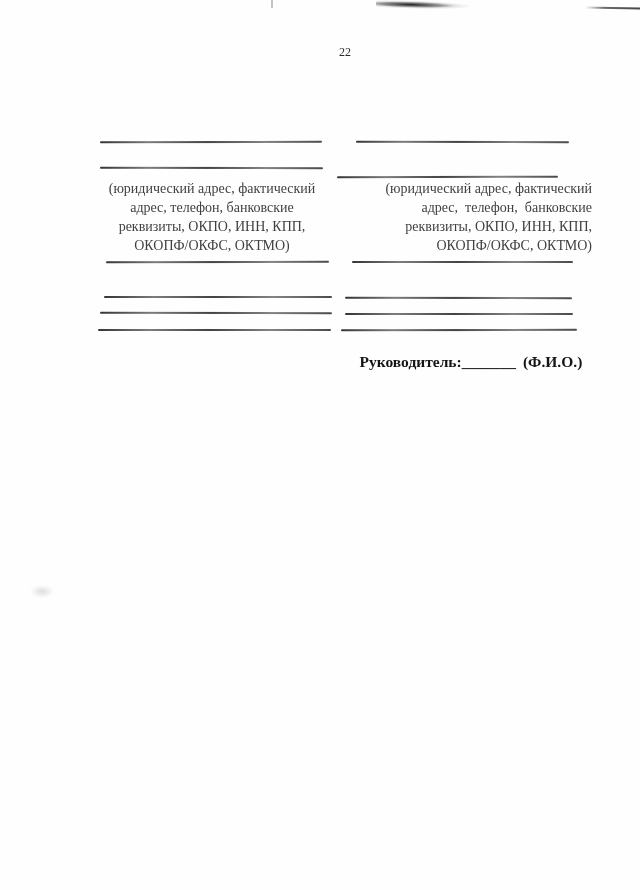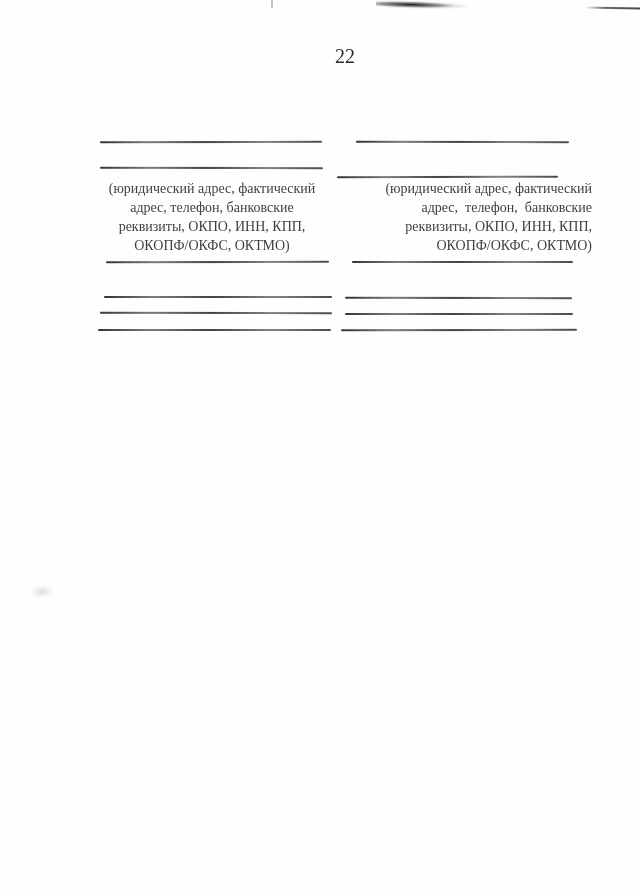--- a/index.html
+++ b/index.html
@@ -15,21 +15,21 @@
     font-family: "Liberation Serif", "DejaVu Serif", serif;
     color: #1f1f1f;
     overflow: hidden;
   }
   .page-number {
     position: absolute;
     left: 330px;
     top: 45px;
     width: 30px;
     text-align: center;
-    font-size: 20px;
+    font-size: 12px;
     color: #2a2a2a;
   }
   .rule {
     position: absolute;
     height: 2px;
     border-radius: 1px;
     background: linear-gradient(90deg,
       rgba(25,25,25,0.88) 0%,
       rgba(45,45,45,0.62) 22%,
       rgba(25,25,25,0.82) 48%,
@@ -120,14 +120,17 @@
   </div>
 
   <div class="caption caption-right">
     <div>(юридический адрес, фактический</div>
     <div>адрес,  телефон,  банковские</div>
     <div>реквизиты, ОКПО, ИНН, КПП,</div>
     <div>ОКОПФ/ОКФС, ОКТМО)</div>
   </div>
 
 
+  <div class="leader leader-right">
+    <span>Руководитель:</span><span>_______</span><span class="fio">(Ф.И.О.)</span>
+  </div>
 
 </div>
 
 </body></html>

